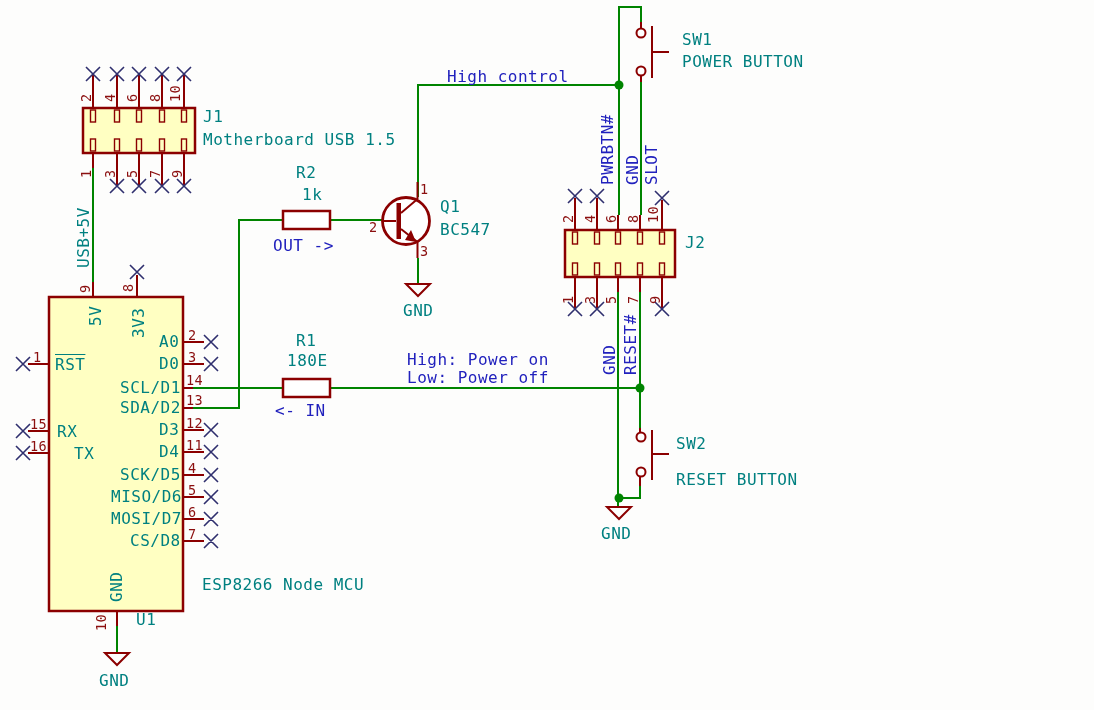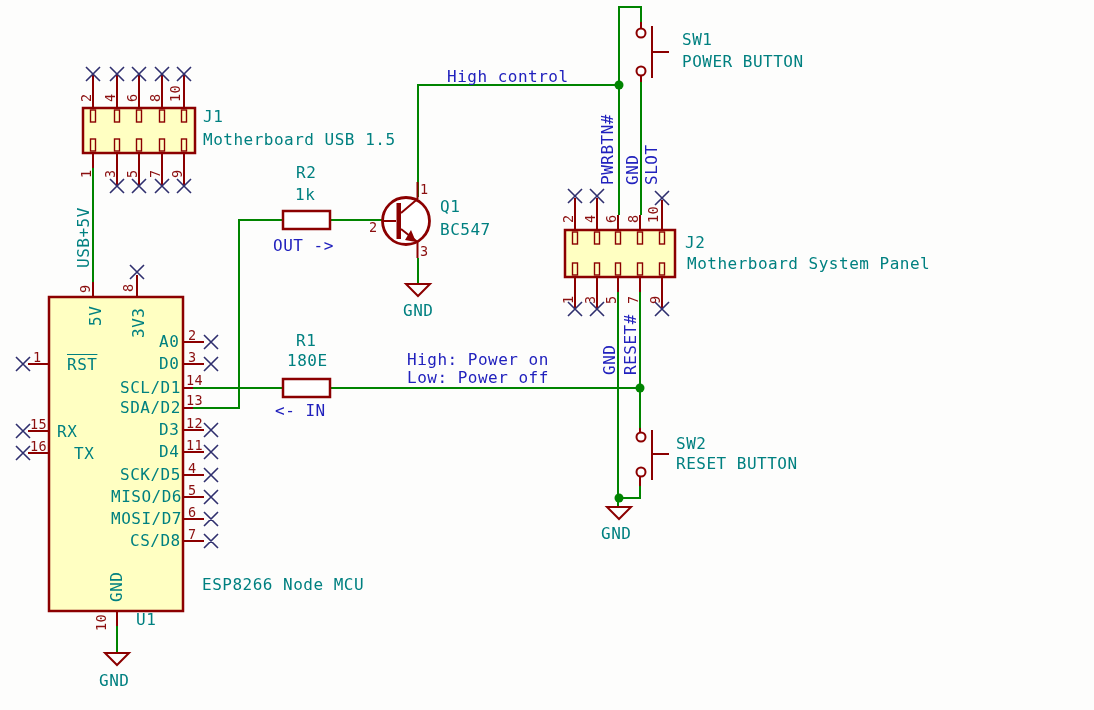--- a/index.html
+++ b/index.html
@@ -7,21 +7,21 @@
   .stage{position:relative;width:1094px;height:710px;background:#fdfdfc;overflow:hidden;
          font-family:"DejaVu Sans Mono","Liberation Mono",monospace;}
   .stage svg{position:absolute;left:0;top:0;}
   .txt{position:absolute;white-space:pre;line-height:1;}
   .t16{font-size:16px;letter-spacing:0.5px;}
   .t14{font-size:13.5px;letter-spacing:0.3px;}
   .teal{color:#008080;}
   .blue{color:#2121bd;}
   .red{color:#8b0f0f;}
   .v{transform-origin:0 0;transform:rotate(-90deg);}
-  .ol{text-decoration:overline;margin-left:12px;}
+  .ol{text-decoration:overline;}
 </style>
 </head>
 <body>
 
 <div class="stage">
 
   <svg width="1094" height="710" viewBox="0 0 1094 710">
 
     <g stroke="#008400" stroke-width="2" fill="none">
       <path d="M93 168 V282"></path>
@@ -182,21 +182,21 @@
   <span class="txt t16 teal" style="left:159px;top:444px">D4</span>
   <span class="txt t16 teal" style="left:120px;top:467px">SCK/D5</span>
   <span class="txt t16 teal" style="left:111px;top:489px">MISO/D6</span>
   <span class="txt t16 teal" style="left:111px;top:511px">MOSI/D7</span>
   <span class="txt t16 teal" style="left:130px;top:533px">CS/D8</span>
   <span class="txt t16 teal v" style="left:109px;top:602px">GND</span>
   <span class="txt t14 red v" style="left:95px;top:631px">10</span>
   <span class="txt t16 teal" style="left:99px;top:673px">GND</span>
 
   <span class="txt t16 teal" style="left:296px;top:165px">R2</span>
-  <span class="txt t16 teal" style="left:295px;top:187px">1k</span>
+  <span class="txt t16 teal" style="left:302px;top:187px">1k</span>
   <span class="txt t16 blue" style="left:273px;top:238px">OUT -&gt;</span>
   <span class="txt t16 teal" style="left:296px;top:333px">R1</span>
   <span class="txt t16 teal" style="left:287px;top:353px">180E</span>
   <span class="txt t16 blue" style="left:275px;top:403px">&lt;- IN</span>
 
   <span class="txt t16 teal" style="left:440px;top:199px">Q1</span>
   <span class="txt t16 teal" style="left:440px;top:222px">BC547</span>
   <span class="txt t14 red" style="left:420px;top:183px">1</span>
   <span class="txt t14 red" style="left:369px;top:221px">2</span>
   <span class="txt t14 red" style="left:420px;top:245px">3</span>
@@ -207,24 +207,23 @@
   <span class="txt t16 blue" style="left:407px;top:370px">Low: Power off</span>
   <span class="txt t16 blue v" style="left:600px;top:185px">PWRBTN#</span>
   <span class="txt t16 blue v" style="left:625px;top:185px">GND</span>
   <span class="txt t16 blue v" style="left:644px;top:185px">SLOT</span>
   <span class="txt t16 blue v" style="left:602px;top:375px">GND</span>
   <span class="txt t16 blue v" style="left:623px;top:375px">RESET#</span>
 
   <span class="txt t16 teal" style="left:682px;top:32px">SW1</span>
   <span class="txt t16 teal" style="left:682px;top:54px">POWER BUTTON</span>
   <span class="txt t16 teal" style="left:676px;top:436px">SW2</span>
-  <span class="txt t16 teal" style="left:676px;top:456px">RESET BUTTON</span>
+  <span class="txt t16 teal" style="left:676px;top:472px">RESET BUTTON</span>
 
   <span class="txt t16 teal" style="left:685px;top:235px">J2</span>
-  <span class="txt t16 teal" style="left:687px;top:256px">Motherboard System Panel</span>
   <span class="txt t14 red v" style="left:562px;top:223px">2</span>
   <span class="txt t14 red v" style="left:584px;top:223px">4</span>
   <span class="txt t14 red v" style="left:605px;top:223px">6</span>
   <span class="txt t14 red v" style="left:627px;top:223px">8</span>
   <span class="txt t14 red v" style="left:647px;top:223px">10</span>
   <span class="txt t14 red v" style="left:562px;top:304px">1</span>
   <span class="txt t14 red v" style="left:584px;top:304px">3</span>
   <span class="txt t14 red v" style="left:605px;top:304px">5</span>
   <span class="txt t14 red v" style="left:627px;top:304px">7</span>
   <span class="txt t14 red v" style="left:649px;top:304px">9</span>

